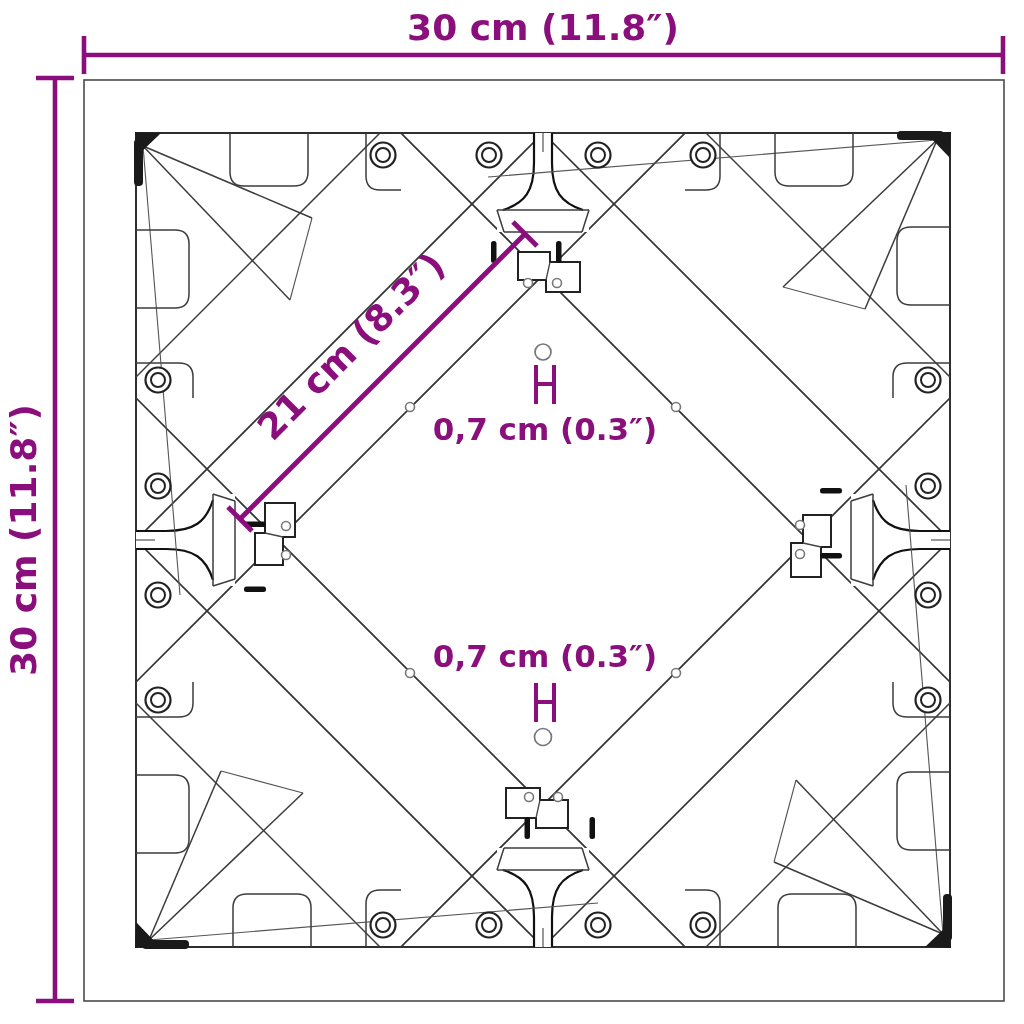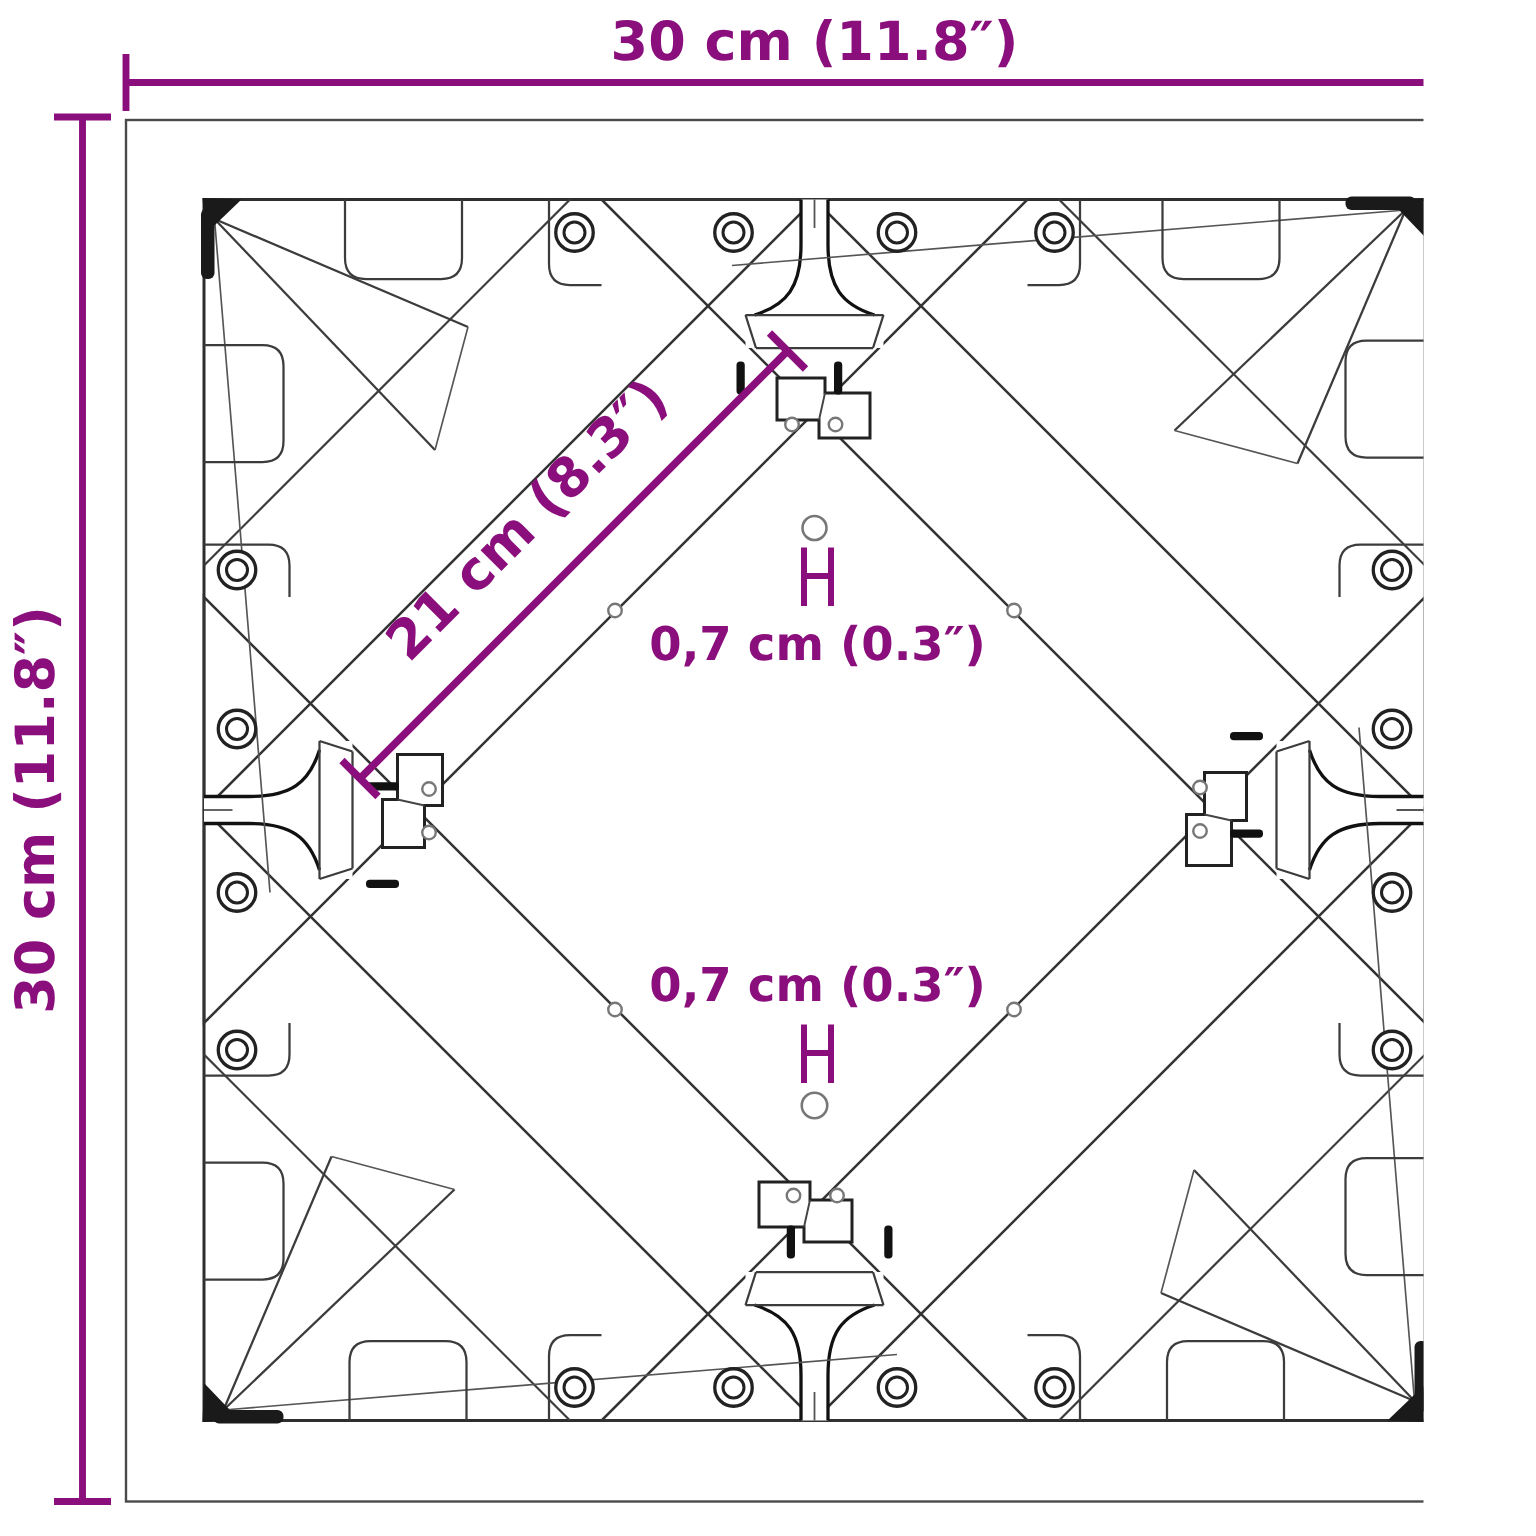--- a/index.html
+++ b/index.html
@@ -1,16 +1,16 @@
 <!DOCTYPE html>
 <html><head>
 <meta charset="utf-8">
 <style>
   html,body{margin:0;padding:0;background:#ffffff;}
-  .stage{width:949px;height:1024px;background:#ffffff;position:relative;overflow:hidden;}
+  .stage{width:1024px;height:1024px;background:#ffffff;position:relative;overflow:hidden;}
   svg{display:block;}
   .dim-text{font-family:"DejaVu Sans","Liberation Sans",sans-serif;font-weight:bold;font-size:36px;}
   .dim-text-small{font-family:"DejaVu Sans","Liberation Sans",sans-serif;font-weight:bold;font-size:31px;}
   .thin{stroke:#3c3c3c;stroke-width:1.5;fill:none;}
   .dark{stroke:#111;stroke-width:2.2;fill:none;}
 </style>
 </head>
 <body>
 
 <div class="stage">

